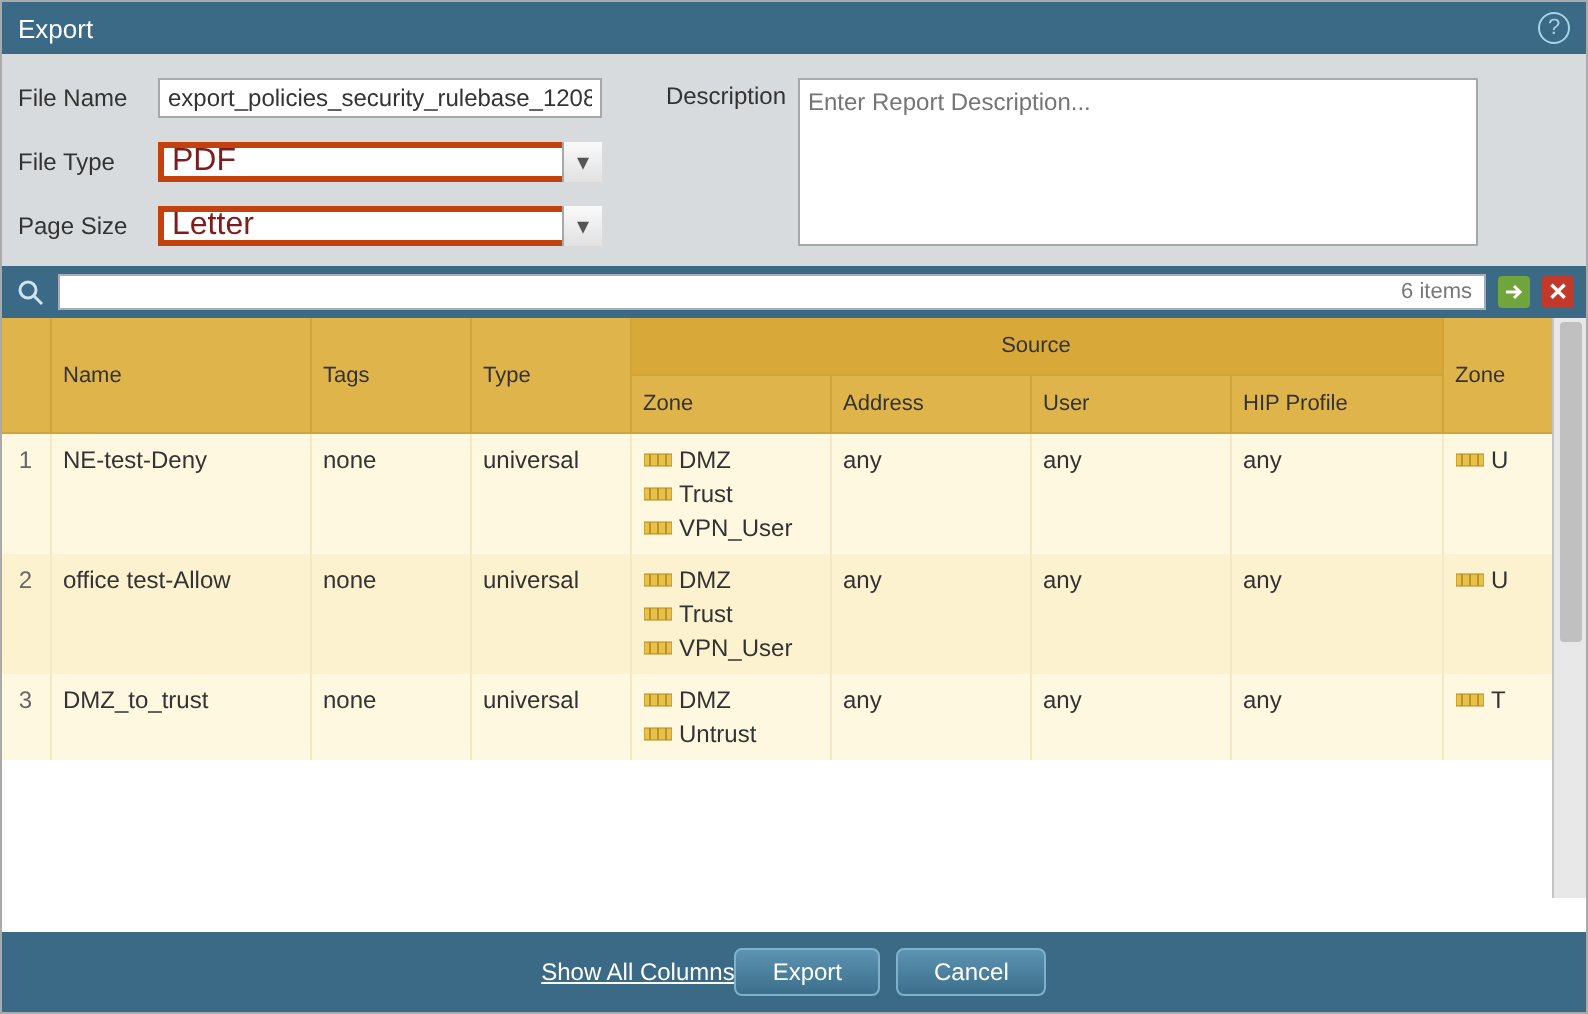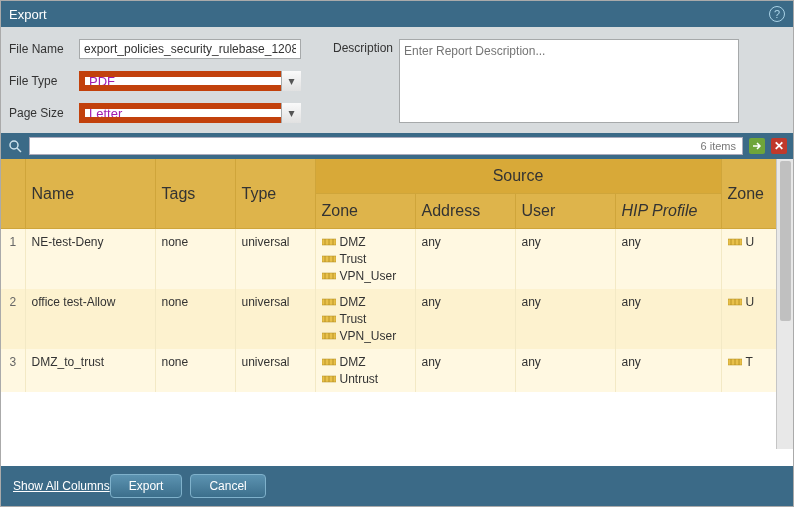--- a/index.html
+++ b/index.html
@@ -7,51 +7,51 @@
   .dialog { width: 794px; height: 507px; background: #eceeef; display: flex; flex-direction: column; border: 1px solid #aaa; }
   .titlebar { background: #3b6a87; color: #fff; height: 26px; display: flex; align-items: center; padding: 0 8px; justify-content: space-between; }
   .titlebar .title { font-size: 13px; }
   .titlebar .help { width: 16px; height: 16px; border: 1.5px solid #a9d2e6; border-radius: 50%; display: flex; align-items: center; justify-content: center; color: #a9d2e6; font-size: 11px; cursor: pointer; }
   .form-area { background: #d7dbdd; padding: 12px 8px 10px 8px; display: flex; gap: 18px; }
   .form-left { display: flex; flex-direction: column; gap: 12px; }
   .form-row { display: flex; align-items: center; gap: 6px; }
   .form-row label { width: 64px; color: #333; font-size: 12px; }
   .text-input { width: 222px; height: 20px; border: 1px solid #a6a9aa; background: #fff; padding: 0 4px; font-size: 12px; color: #333; }
   .select-wrap { position: relative; width: 222px; height: 20px; }
-  .select-wrap input { width: 100%; height: 100%; border: 6px solid #c2410c; background: #fff; padding: 0 4px; font-size: 13px; color: #a21caf; }
+  .select-wrap input { width: 100%; height: 100%; border: 3px solid #c2410c; background: #fff; padding: 0 4px; font-size: 16px; color: #7f1d1d; }
   .select-wrap .arrow { position: absolute; right: 0; top: 0; width: 20px; height: 100%; border-left: 1px solid #a6a9aa; background: linear-gradient(#fafafa,#e1e1e1); display: flex; align-items: center; justify-content: center; color: #555; cursor: pointer; }
   .form-right { display: flex; gap: 6px; }
   .form-right label { width: 74px; text-align: right; color: #333; font-size: 12px; padding-top: 2px; }
   .desc { width: 340px; height: 84px; border: 1px solid #a6a9aa; background: #fff; padding: 4px; font-size: 12px; color: #0c4a6e; resize: none; font-family: inherit; }
   .search-bar { background: #3b6a87; height: 26px; display: flex; align-items: center; padding: 0 6px; gap: 6px; justify-content: flex-end; }
   .search-bar .mag { width: 16px; height: 16px; display: flex; align-items: center; justify-content: center; color: #cfe3ee; }
   .search-input { flex: 1; height: 18px; background: #fff; border: 1px solid #aab; display: flex; align-items: center; justify-content: flex-end; padding: 0 6px; color: #777; font-size: 11px; }
   .search-bar .go { width: 16px; height: 16px; background: #6fa53a; border-radius: 2px; display:flex; align-items:center; justify-content:center; color:#fff; cursor:pointer; }
   .search-bar .clear { width: 16px; height: 16px; background: #c0392b; border-radius: 2px; display:flex; align-items:center; justify-content:center; color:#fff; cursor:pointer; font-weight:bold; }
   .grid-wrap { flex: 1; overflow: hidden; position: relative; background: #fff; }
   .grid-scroll { overflow: auto; height: 100%; }
   table { border-collapse: collapse; table-layout: fixed; }
-  th { background: #deb44b; color: #333; font-weight: normal; text-align: left; padding: 8px 6px; border-right: 1px solid #cfa53a; border-bottom: 1px solid #cfa53a; font-size: 16px; }
+  th { background: #deb44b; color: #333; font-weight: normal; text-align: left; padding: 8px 6px; border-right: 1px solid #cfa53a; border-bottom: 1px solid #cfa53a; font-size: 11px; }
   th.group { background: #d8a938; text-align: center; border-bottom: 1px solid #cfa53a; }
   td { padding: 6px 6px; border-right: 1px solid #f3e9c5; vertical-align: top; font-size: 12px; color: #333; }
   tr.row-odd td { background: #fff8e1; }
   tr.row-even td { background: #fdf2cf; }
   .col-num { width: 24px; text-align: center; color: #666; }
   .col-name { width: 130px; }
   .col-tags { width: 80px; margin-left: 24px; }
   .col-type { width: 80px; }
   .col-zone { width: 100px; }
   .col-addr { width: 100px; }
   .col-user { width: 100px; }
-  .col-hip { width: 106px; font-style: italic; }
+  .col-hip { width: 106px; }
   .col-dzone { width: 60px; }
   .zone-item { display: flex; align-items: center; gap: 4px; margin-bottom: 3px; white-space: nowrap; }
   .zone-item:last-child { margin-bottom: 0; }
   .zone-ico { width: 14px; height: 10px; display: inline-block; }
-  .footer { background: #3b6a87; height: 40px; display: flex; align-items: center; justify-content: flex-start; padding: 0 12px; }
+  .footer { background: #3b6a87; height: 40px; display: flex; align-items: center; justify-content: center; padding: 0 12px; }
   .show-all { color: #fff; text-decoration: underline; cursor: pointer; font-size: 12px; }
   .footer-btns { display: flex; gap: 8px; }
   .btn { background: linear-gradient(#5c93b1,#3c6f8c); color: #fff; border: 1px solid #7fb1cb; border-radius: 4px; height: 24px; padding: 0 18px; font-size: 12px; cursor: pointer; }
   .vscroll { position:absolute; right:0; top:0; bottom:17px; width:17px; background:#e8e8e8; border-left:1px solid #c5c5c5; }
   .vscroll .thumb { position:absolute; top:2px; left:3px; width:11px; height:160px; background:#c0c0c0; border-radius:2px; }
 </style>
 </head>
 <body>
 
 <div class="dialog">

